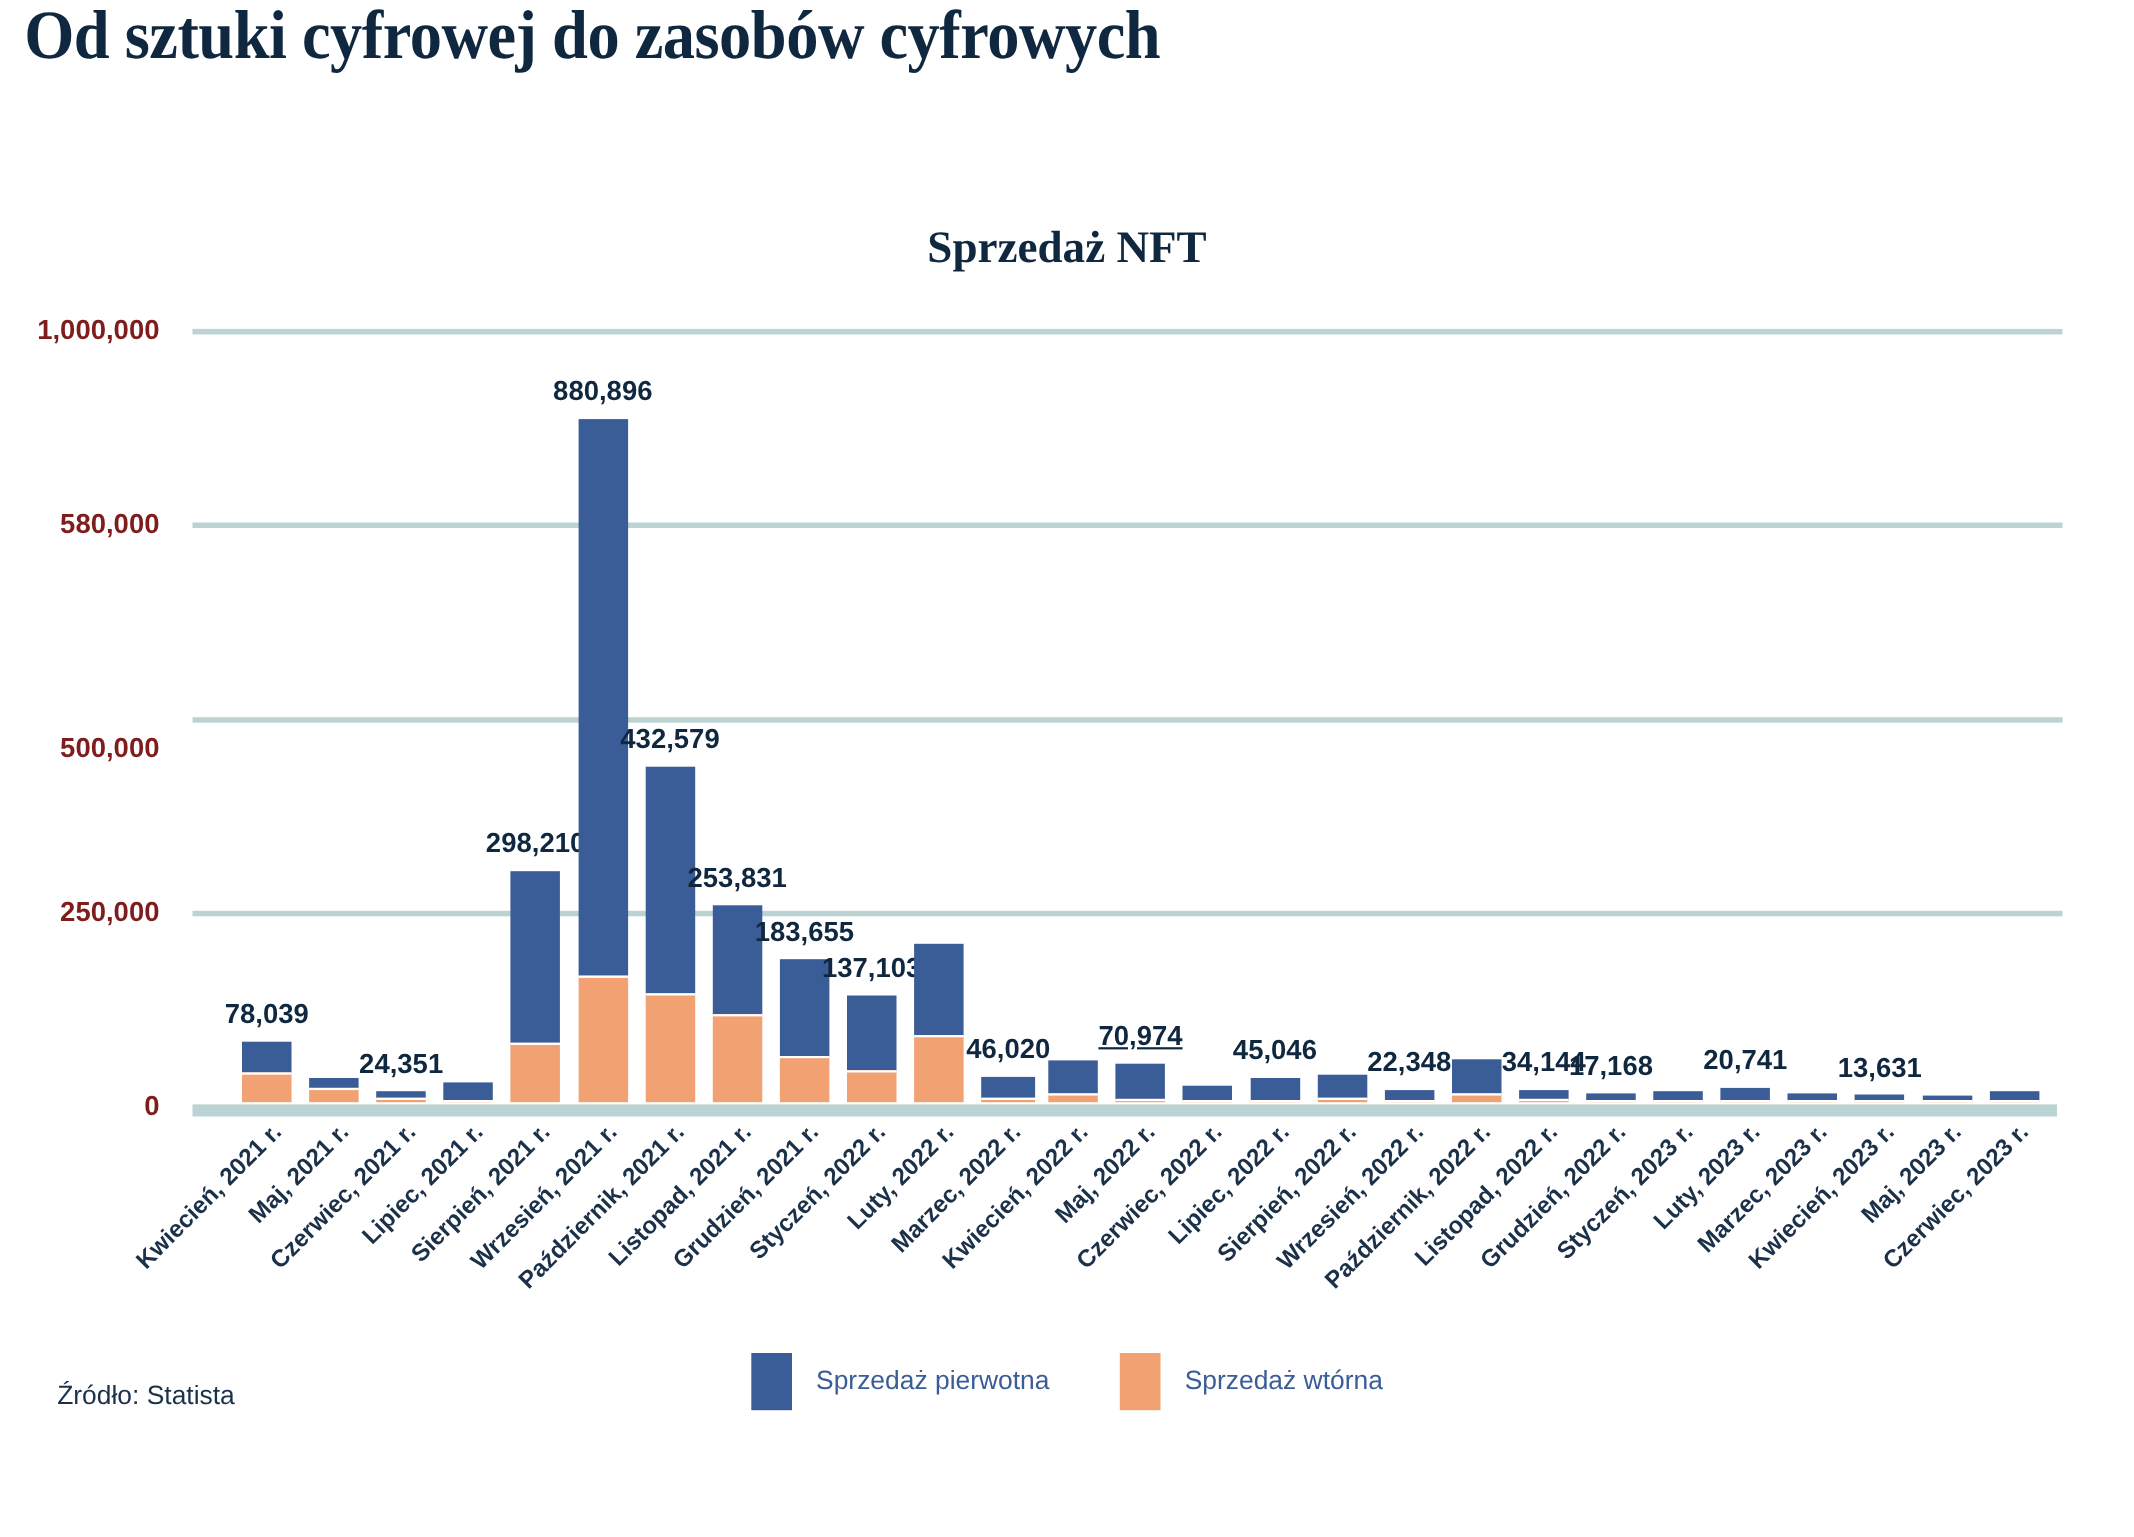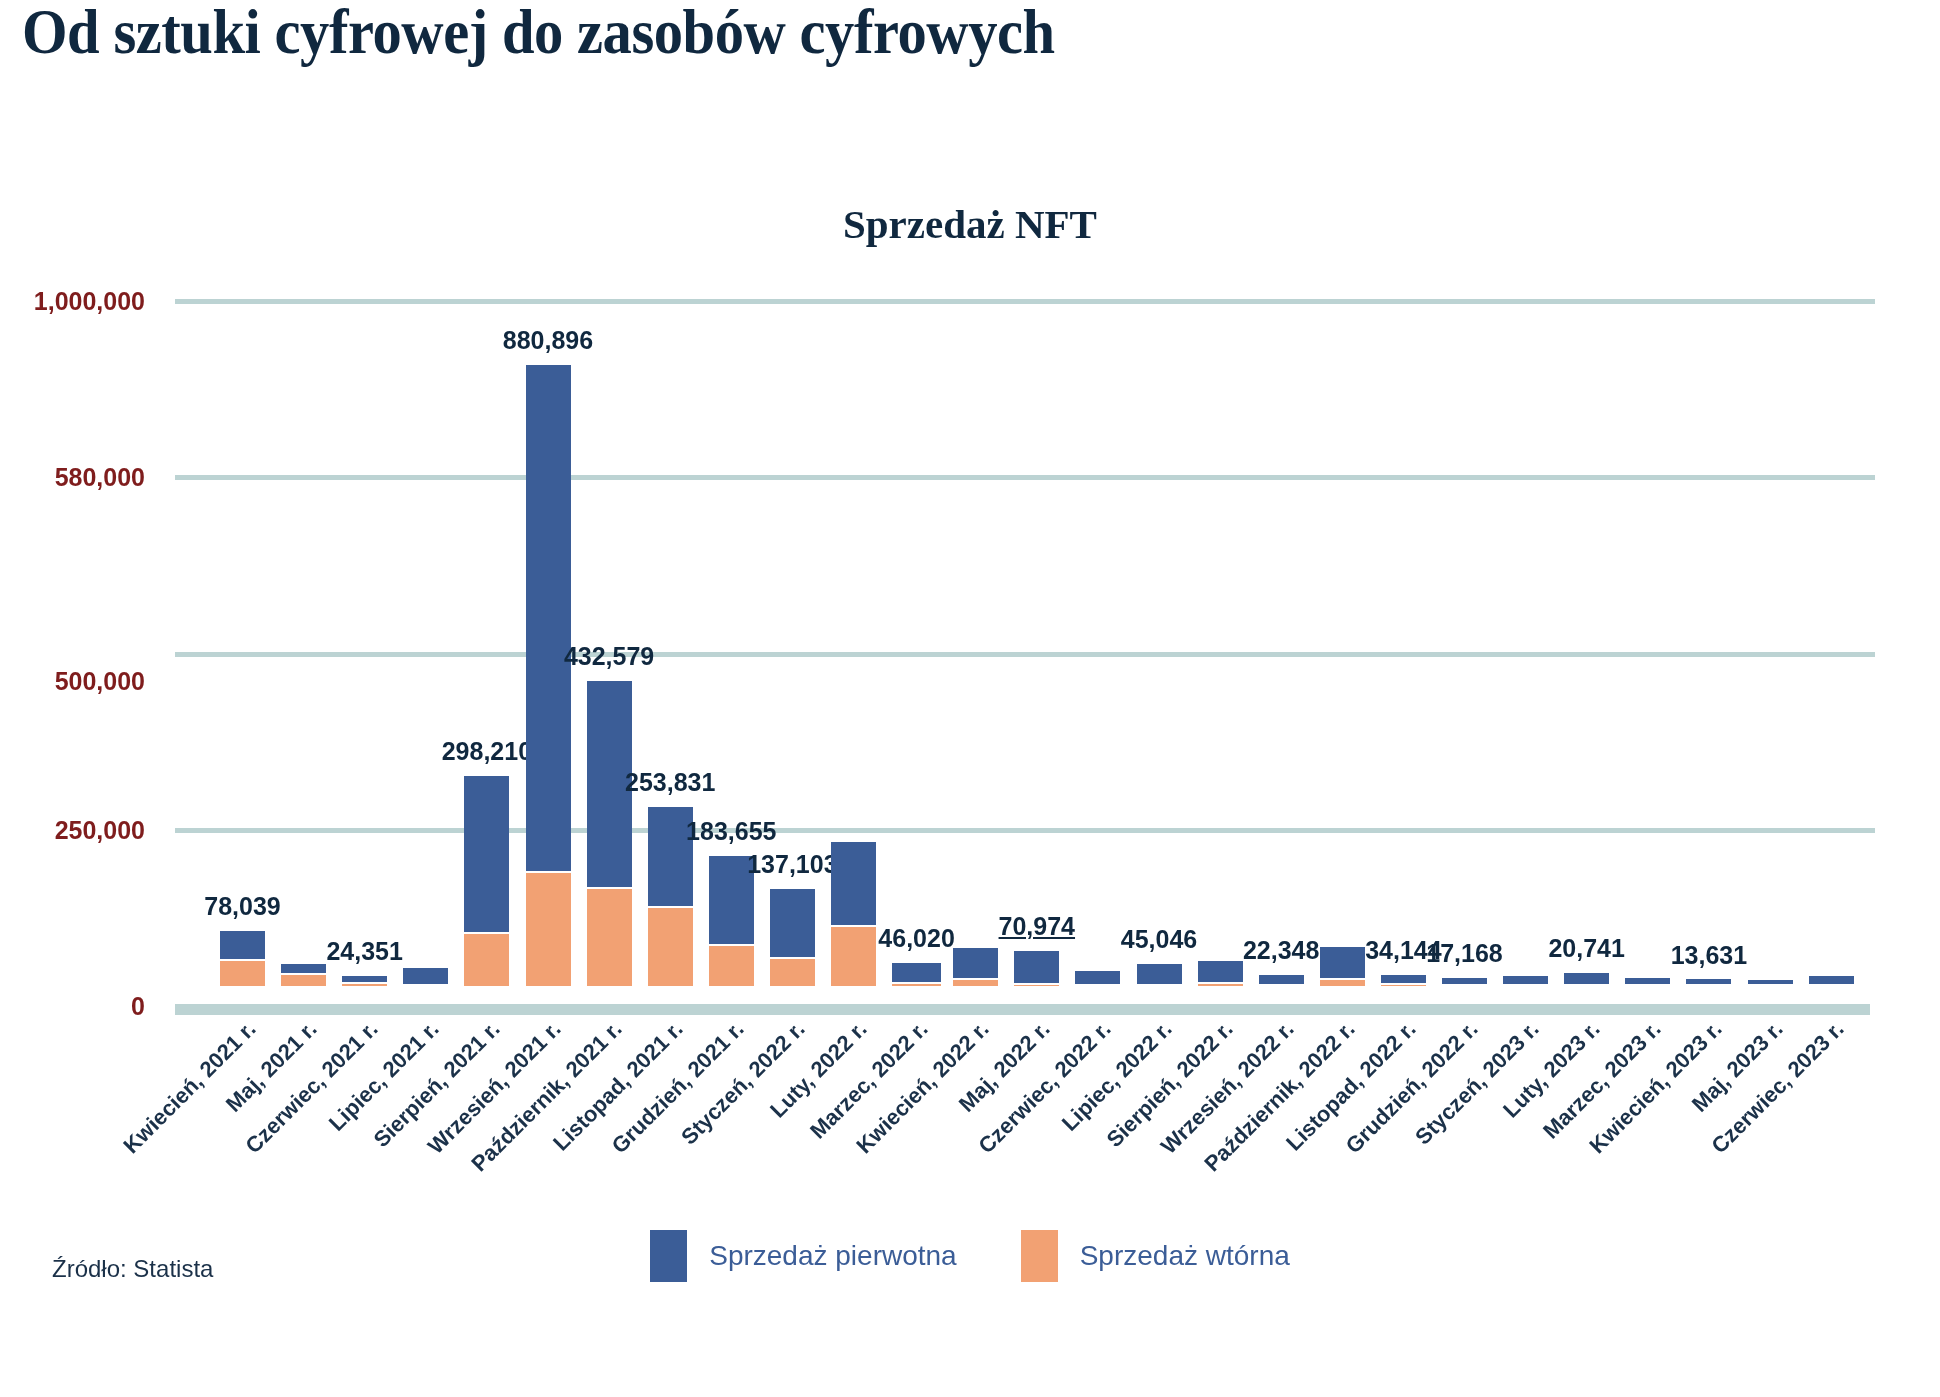--- a/index.html
+++ b/index.html
@@ -56,21 +56,21 @@
     left:175px; top:1004px;
     width:1695px; height:11px;
     background:#bcd3d3;
   }
   #bars-layer{
     position:absolute;
     left:0; top:0; width:1940px; height:1397px;
   }
   .bar-group{
     position:absolute;
-    bottom:411px;           
+    bottom:395px;           
     width:45px;
   }
   .seg-primary{
     width:100%;
     background:#3b5d97;
     box-sizing:border-box;
   }
   .seg-secondary{
     width:100%;
     background:#f2a173;
@@ -108,21 +108,21 @@
   .legend-item{
     display:flex;
     align-items:center;
     gap:22px;
   }
   .legend-swatch{
     width:37px;height:52px;
     display:block;
   }
   .legend-label{
-    font-size:28px;
+    font-size:24px;
     color:#3b5d97;
     white-space:nowrap;
   }
   #source-note{
     position:absolute;
     left:52px; top:1255px;
     font-size:24px;
     color:#1b3149;
     white-space:nowrap;
   }

